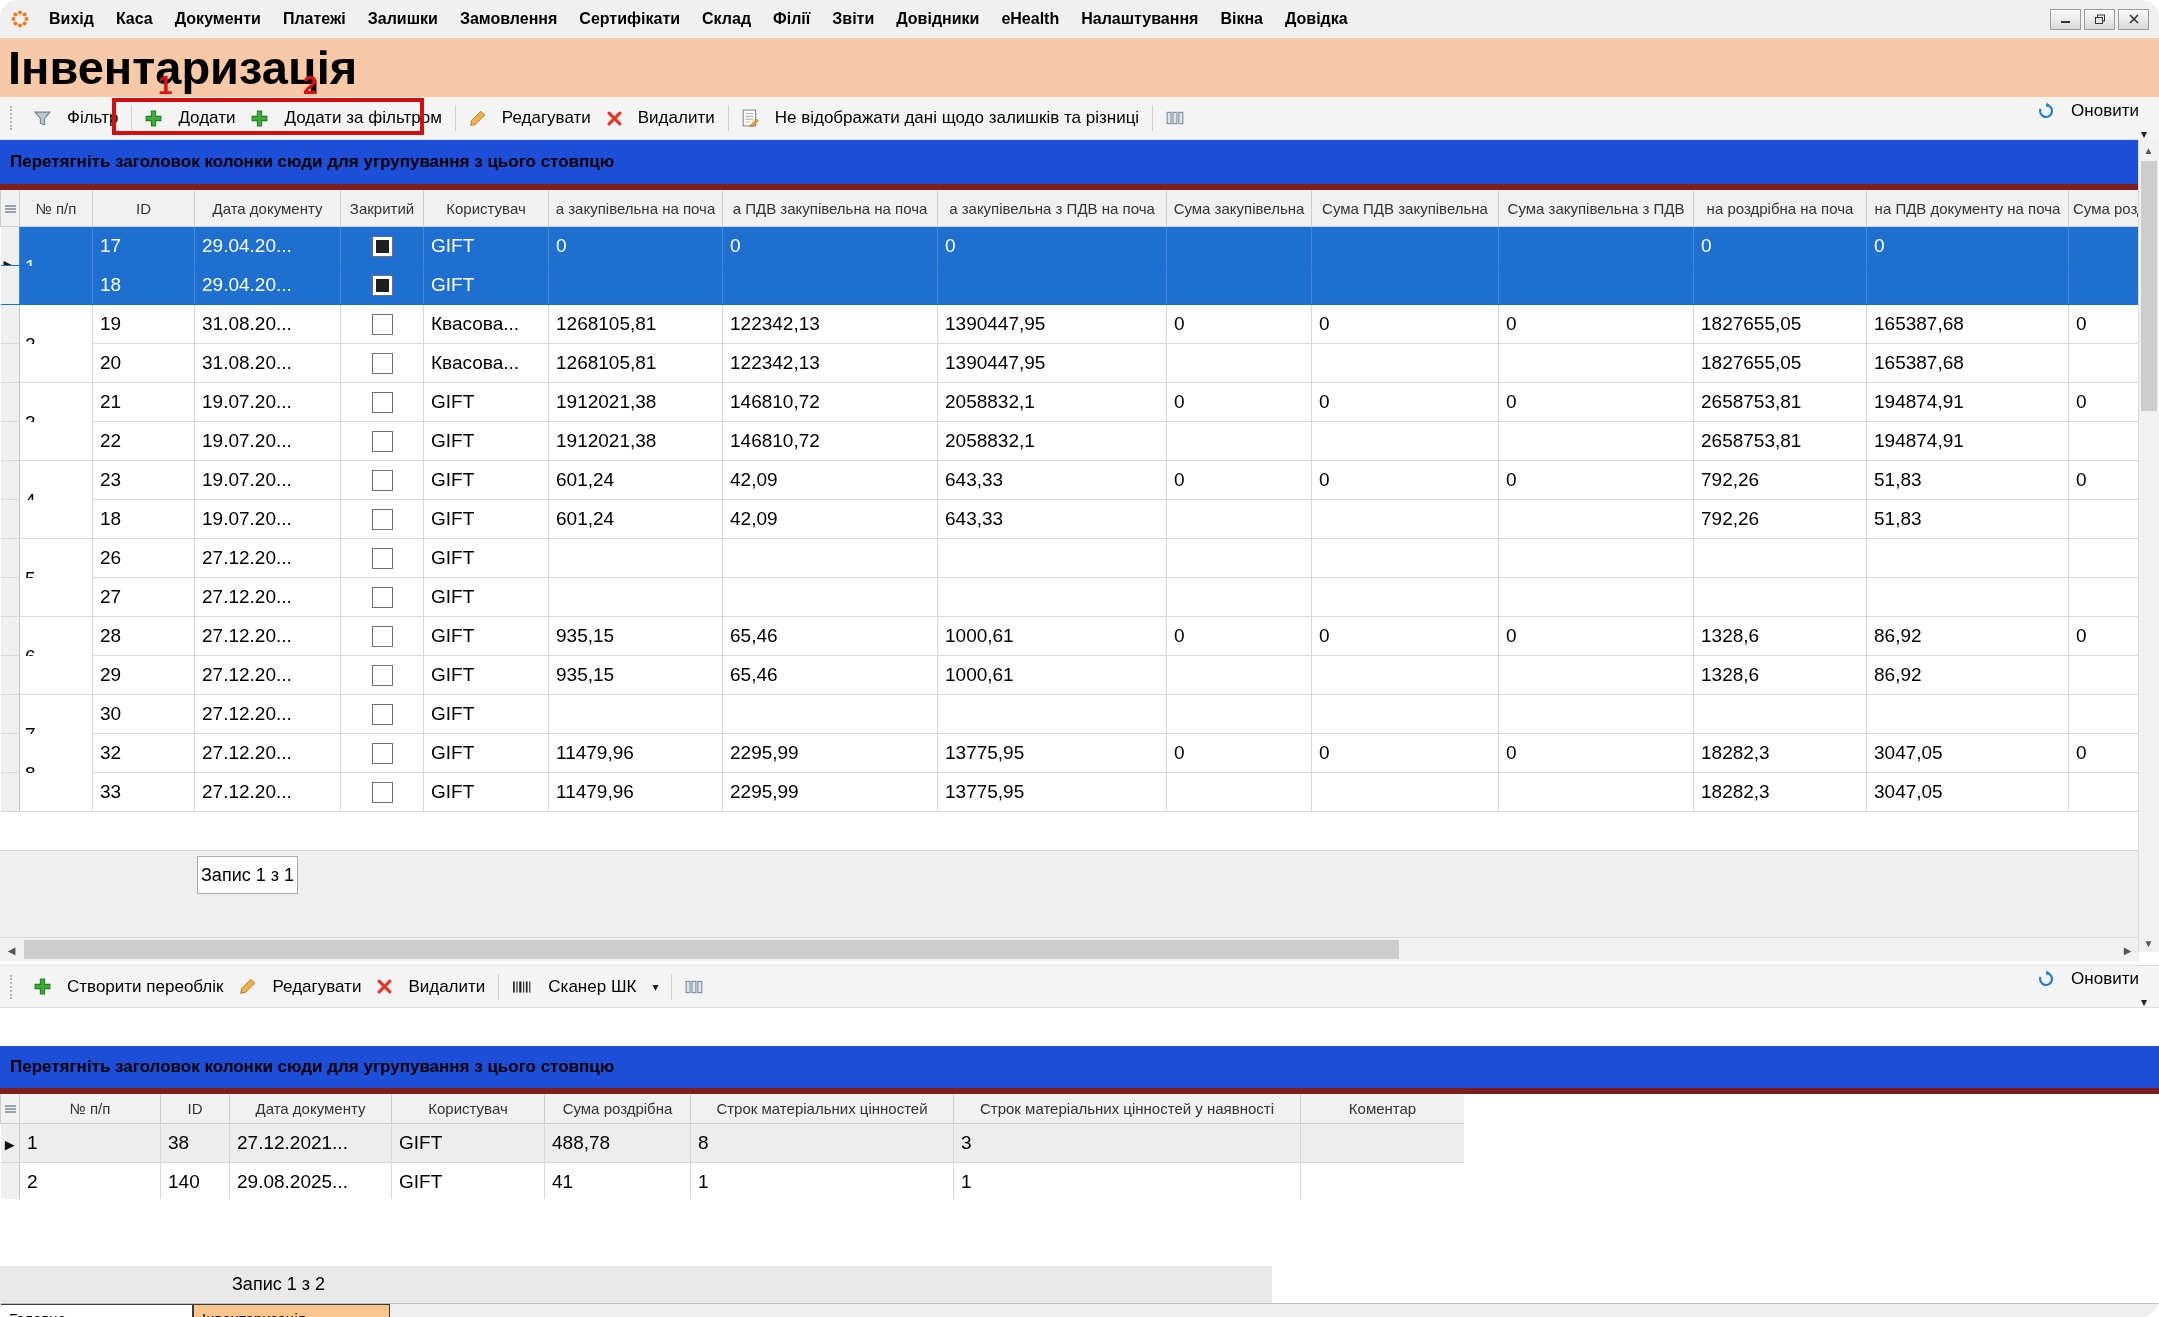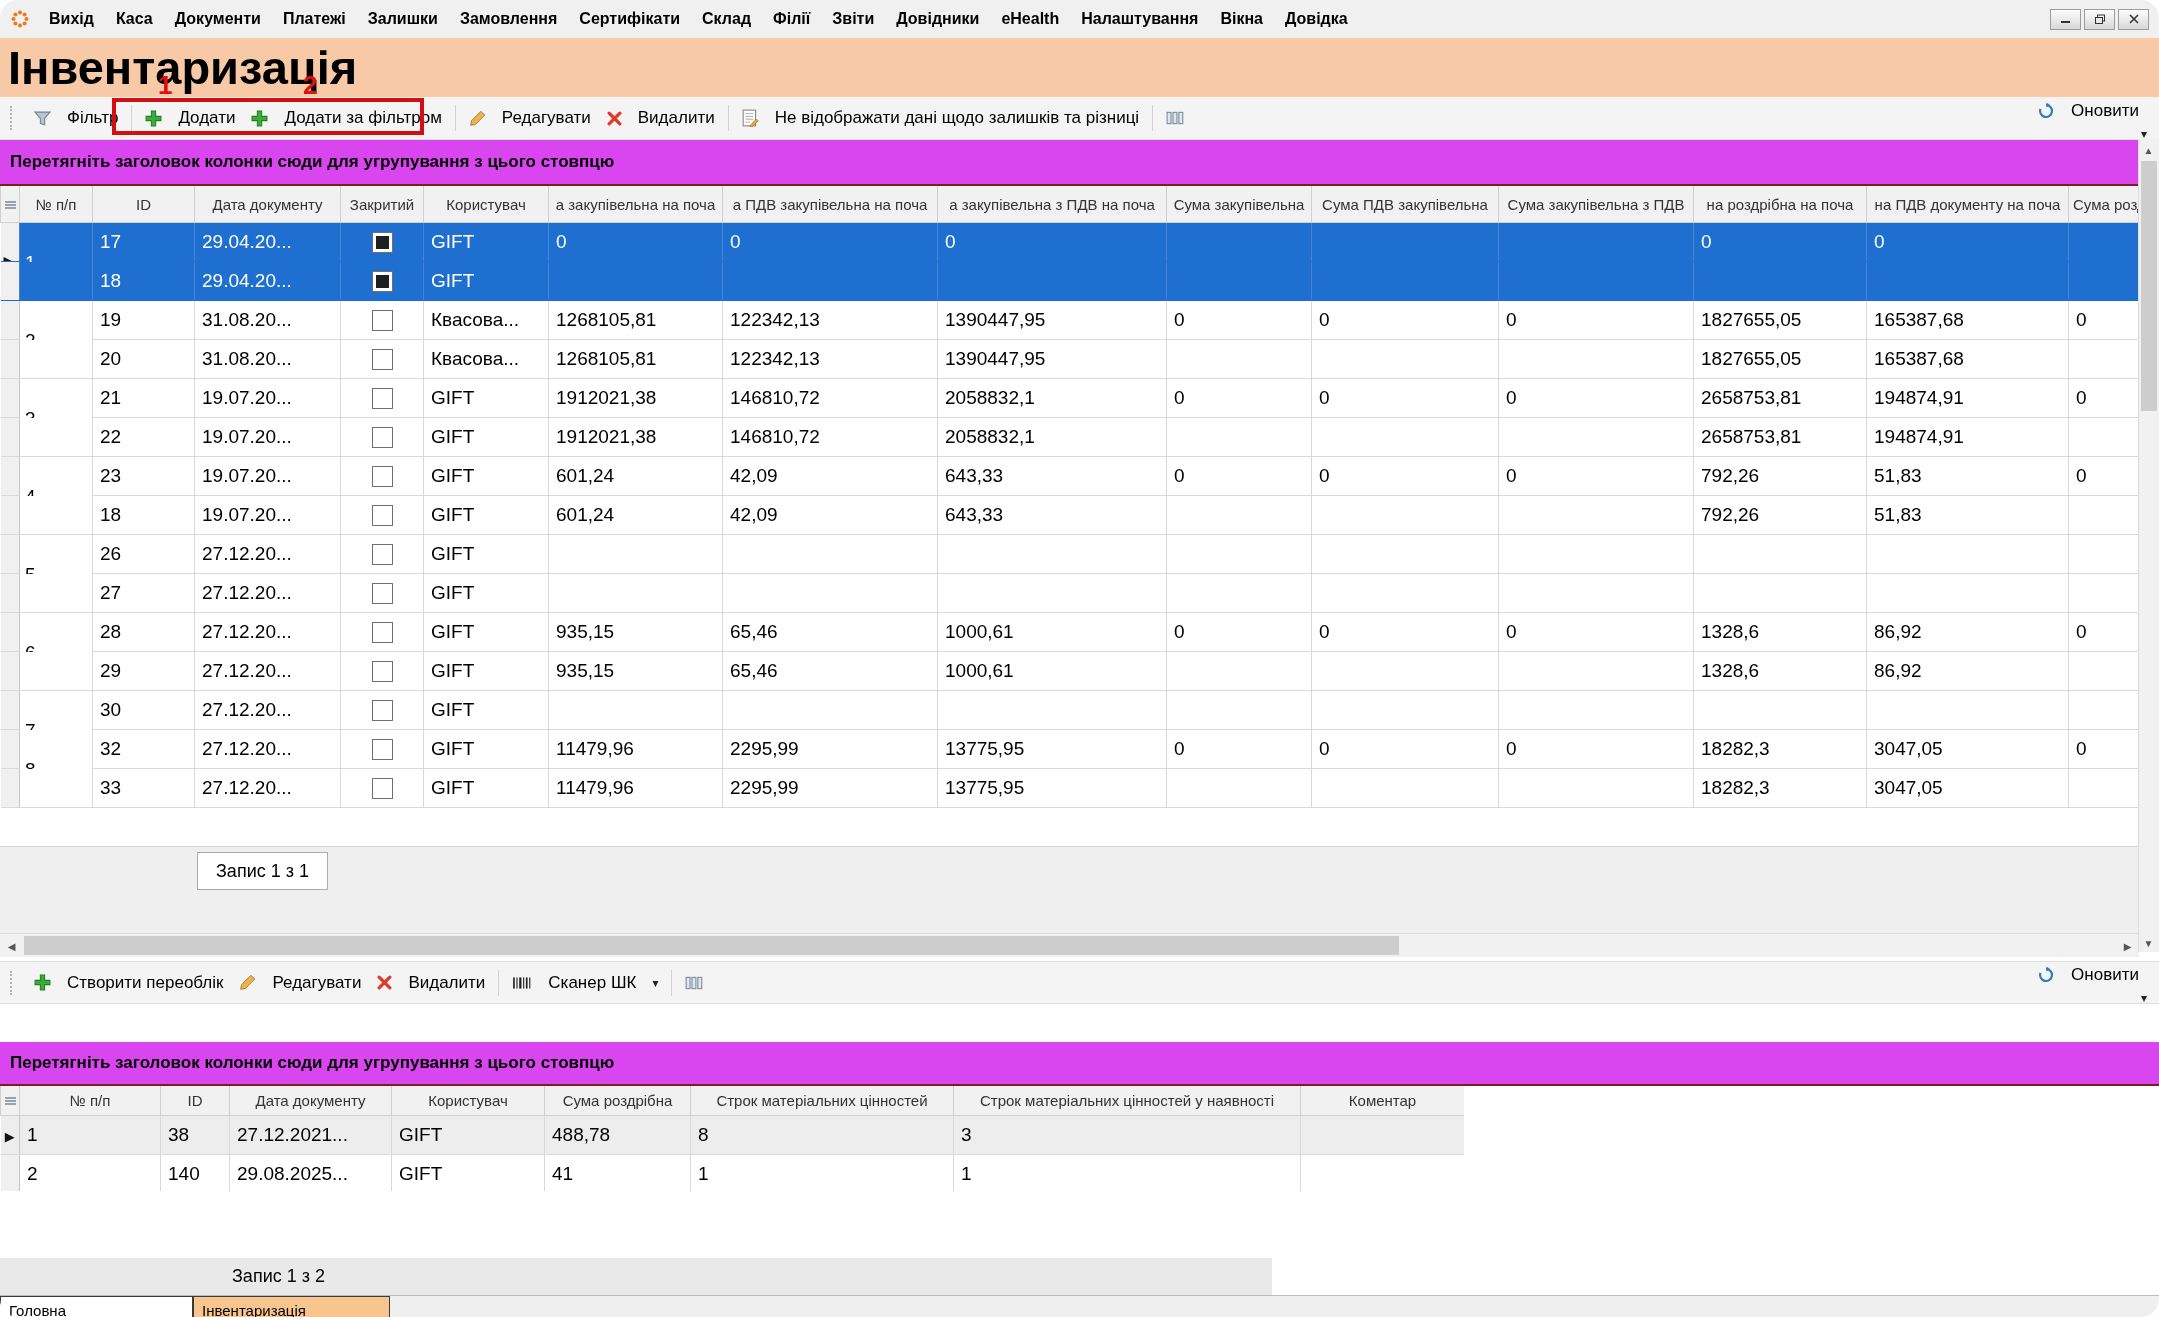--- a/index.html
+++ b/index.html
@@ -25,21 +25,21 @@
   .toolbar2{height:41px;border-top:1px solid #dedede;}
   .grip{width:6px;height:24px;border-left:2px dotted #b3b3b3;margin:0 8px 0 2px;}
   .tbtn{display:flex;align-items:center;gap:16px;padding:0 8px;height:34px;white-space:nowrap;cursor:default;}
   .tsep{width:1px;height:26px;background:#d2d2d2;margin:0 5px;}
   .tb-right{margin-left:auto;display:flex;align-items:flex-start;padding-right:4px;flex-direction:column;}
   .caret{font-size:12px;color:#222;line-height:1;}
   .caret::before{content:"▾";}
   .caret.low{align-self:flex-end;margin-bottom:3px;}
 
   
-  .grouphint{height:44px;background:#d946ef;border-bottom:2px solid #7f1d1d;
+  .grouphint{height:44px;background:#1d4ed8;border-bottom:6px solid #7f1d1d;
              display:flex;align-items:center;padding-left:10px;font-size:17px;font-weight:bold;}
   .grouphint2{height:42px;}
 
   
   .gridbox1{height:660px;overflow:hidden;width:2139px;}
   .gridbox2{height:105px;overflow:hidden;width:1464px;}
   table{border-collapse:collapse;table-layout:fixed;font-size:19px;}
   .g1{width:2139px;}
   .g2{width:1464px;}
   th{height:36px;background:#f1f1f1;border:1px solid #cfcfcf;border-top:none;
@@ -64,21 +64,21 @@
             vertical-align:middle;position:relative;}
   .checkbox.checked::after{content:"";position:absolute;left:3px;top:3px;right:3px;bottom:3px;background:#1f1f1f;}
   .g1 tr.cur td.ind::after{content:"▶";position:absolute;left:3px;bottom:0;transform:translateY(50%);
                            font-size:14px;color:#111;z-index:4;}
   .g2 td.ind{text-align:center;}
   .g2 tr.cur td.ind::after{content:"▶";font-size:13px;color:#111;}
 
   
   .gridfooter{height:86px;background:#efefef;position:relative;width:2139px;border-top:1px solid #d4d4d4;}
   .record-box{position:absolute;left:197px;top:5px;height:36px;line-height:36px;background:#fff;
-              border:1px solid #ababab;padding:0 18px;font-size:18px;}
+              border:1px solid #ababab;padding:0 3px;font-size:18px;}
   .recordbar2{height:37px;width:1272px;background:#e9e9e9;display:flex;align-items:center;font-size:18px;}
   .recordbar2 span{padding-left:232px;}
 
   
   .hscroll{height:23px;width:2139px;background:#f1f1f1;border-top:1px solid #dcdcdc;position:relative;}
   .sb-btn{position:absolute;top:0;width:23px;height:22px;display:flex;align-items:center;justify-content:center;}
   .sb-btn.left{left:0;} .sb-btn.right{right:0;}
   .hthumb{position:absolute;left:24px;top:2px;width:1375px;height:19px;background:#cdcdcd;}
   .vscroll{position:absolute;right:0;top:139px;width:20px;height:813px;background:#f1f1f1;
            border-left:1px solid #dcdcdc;z-index:5;}

